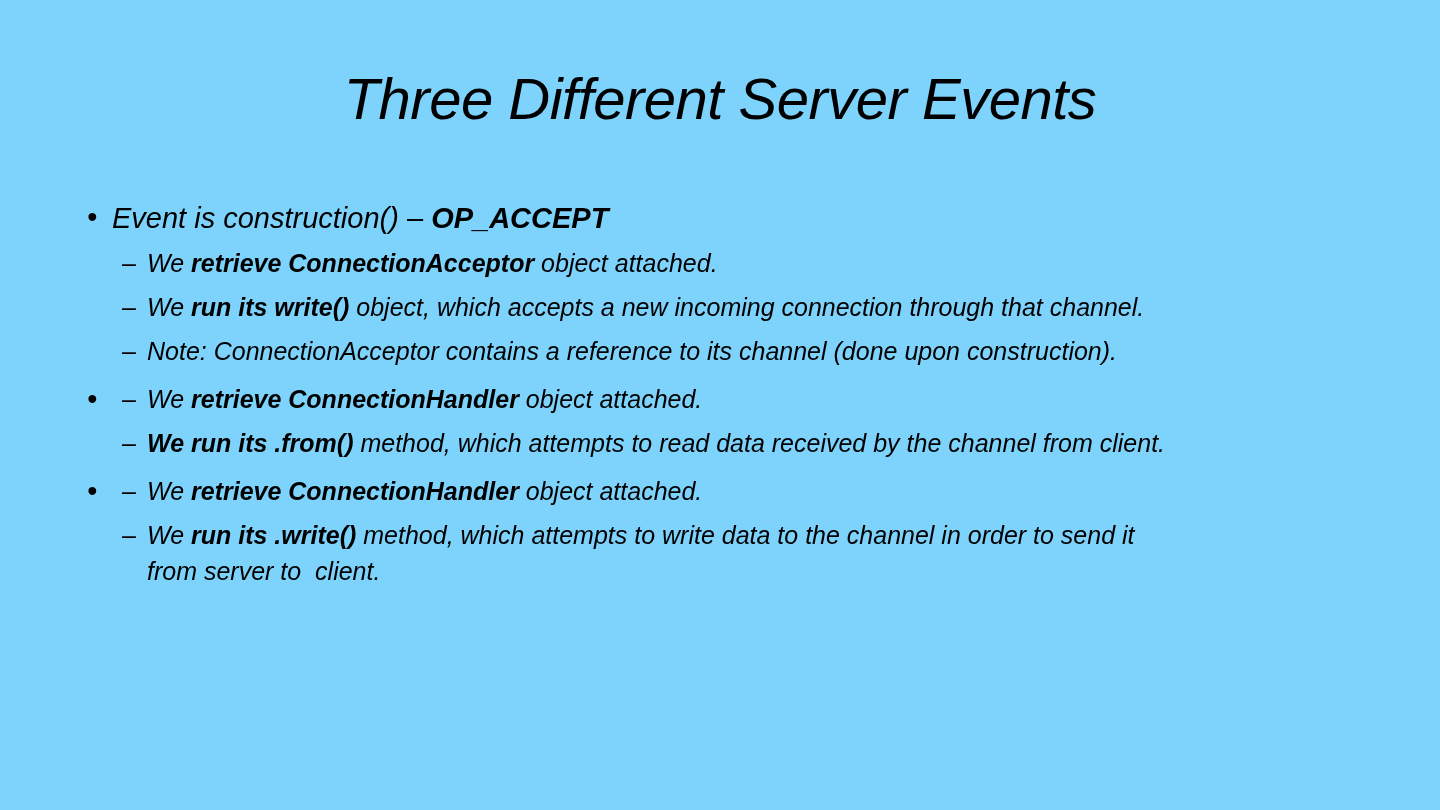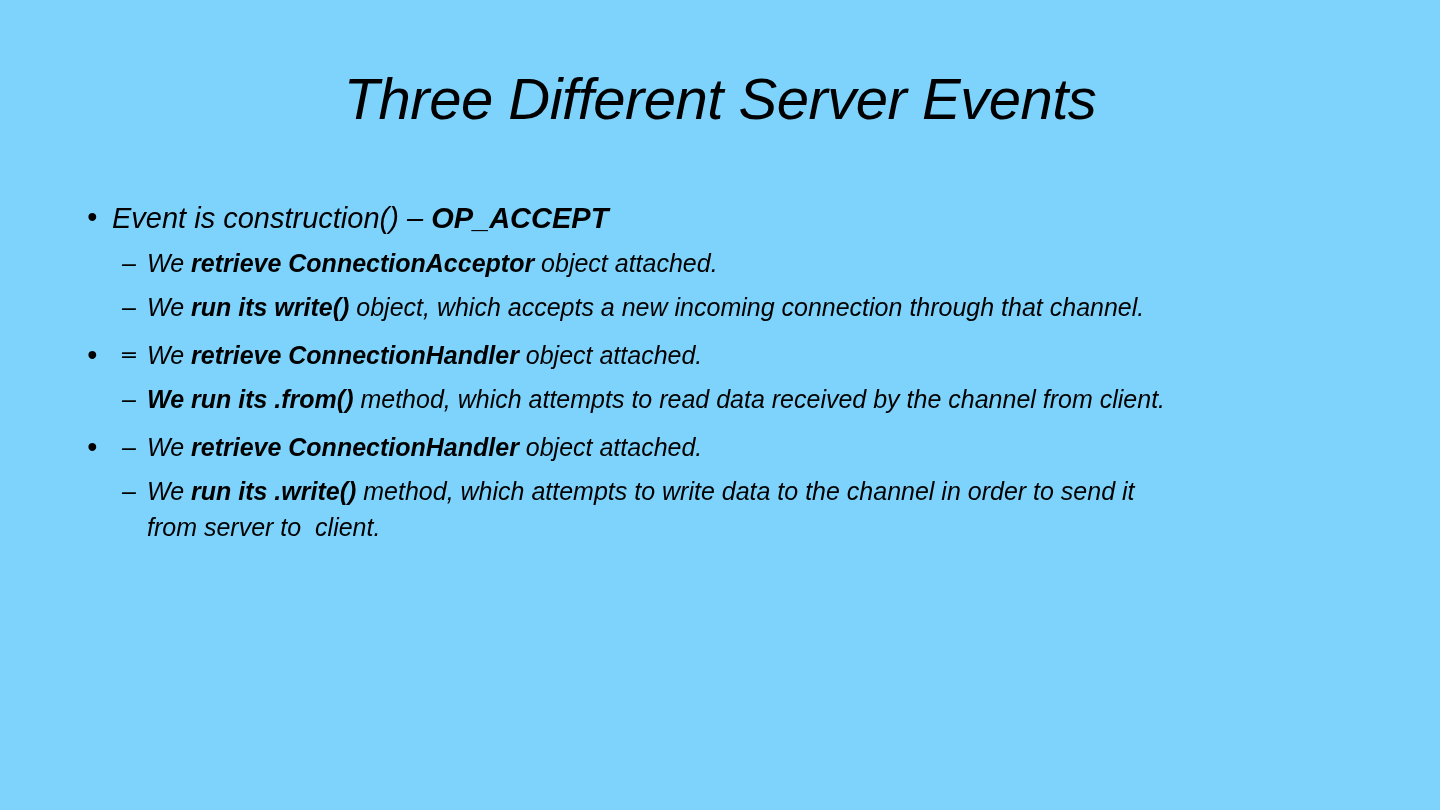--- a/index.html
+++ b/index.html
@@ -69,21 +69,21 @@
 </style>
 </head>
 <body>
 
 <div class="slide">
   <div class="title">Three Different Server Events</div>
   <div class="content">
       <div class="l1"><span class="marker">•</span><span class="text"><span>Event is construction() – </span><span class="b">OP_ACCEPT</span></span></div>
       <div class="l2"><span class="marker">–</span><span class="text"><span>We </span><span class="b">retrieve ConnectionAcceptor</span><span> object attached.</span></span></div>
       <div class="l2"><span class="marker">–</span><span class="text"><span>We </span><span class="b">run its write()</span><span> object, which accepts a new incoming connection through that channel.</span></span></div>
-      <div class="l2"><span class="marker">–</span></div>
+      <div class="l2"><span class="marker">–</span><span class="text"><span>Note: ConnectionAcceptor contains a reference to its channel (done upon construction).</span></span></div>
       <div class="l1"><span class="marker">•</span></div>
       <div class="l2"><span class="marker">–</span><span class="text"><span>We </span><span class="b">retrieve ConnectionHandler</span><span> object attached.</span></span></div>
       <div class="l2"><span class="marker">–</span><span class="text"><span class="b">We run its .from()</span><span> method, which attempts to read data received by the channel from client.</span></span></div>
       <div class="l1"><span class="marker">•</span></div>
       <div class="l2"><span class="marker">–</span><span class="text"><span>We </span><span class="b">retrieve ConnectionHandler</span><span> object attached.</span></span></div>
       <div class="l2"><span class="marker">–</span><span class="text"><span>We </span><span class="b">run its .write()</span><span> method, which attempts to write data to the channel in order to send it
 from server to  client.</span></span></div>
     </div>
 </div>
 

